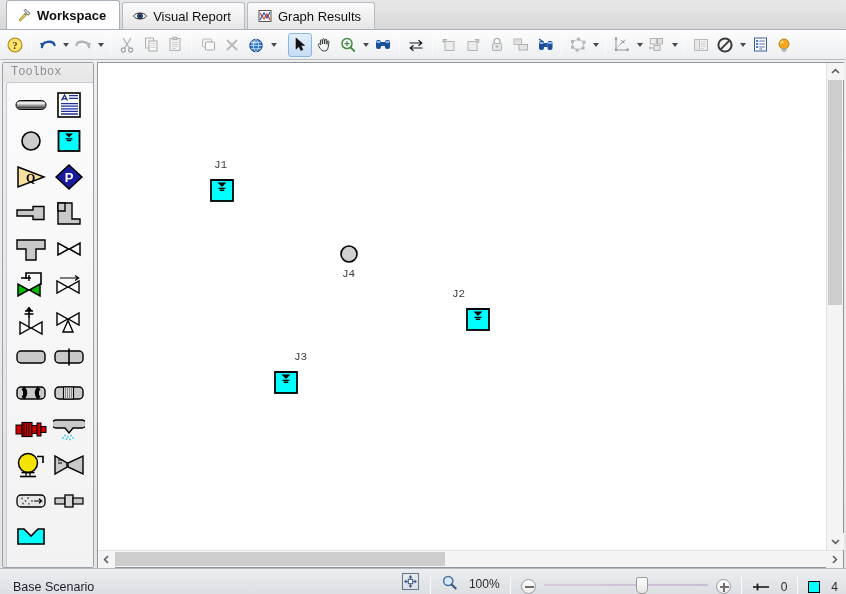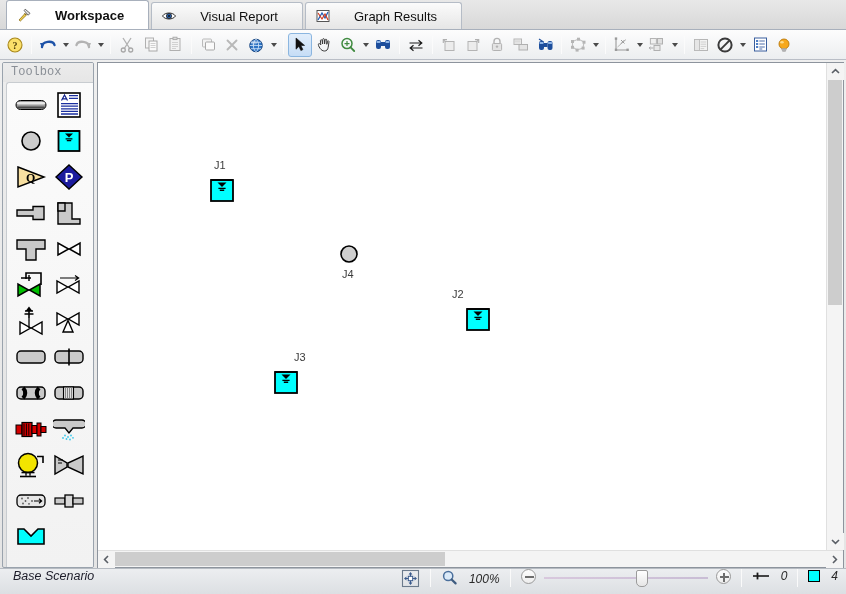--- a/index.html
+++ b/index.html
@@ -25,22 +25,22 @@
     border-bottom: 1px solid #a8b0bc;
     display: flex;
     align-items: flex-end;
     padding-left: 6px;
     position: relative;
     flex: 0 0 30px;
   }
   .tab {
     height: 27px;
     display: flex; align-items: center;
-    gap: 23px;
-    padding: 0 24px 0 9px;
+    gap: 5px;
+    padding: 0 13px 0 9px;
     border: 1px solid #b5bcc6;
     border-bottom: none;
     border-radius: 3px 3px 0 0;
     background: linear-gradient(#fbfbfb, #e6e6e6);
     color: #101010;
     font-size: 13px;
     margin-right: 2px;
     position: relative;
     cursor: default;
     white-space: nowrap;
@@ -160,21 +160,21 @@
   .wsrow { flex: 1 1 auto; display: flex; min-height: 0; }
   .canvas {
     flex: 1 1 auto;
     background: #ffffff;
     position: relative;
     overflow: hidden;
   }
   .node { position: absolute; }
   .nodelabel {
     position: absolute;
-    font-family: Liberation Sans, sans-serif;
+    font-family: Liberation Mono, monospace;
     font-size: 11px;
     color: #3c3c3c;
     white-space: nowrap;
   }
 
   
   .vscroll {
     width: 17px; flex: 0 0 17px;
     background: #f4f4f4;
     border-left: 1px solid #e0e0e0;
@@ -198,25 +198,24 @@
   .sbtn svg { display: block; }
   .strack { flex: 1 1 auto; position: relative; background: #f4f4f4; }
   .sthumb { position: absolute; background: #cdcdcd; }
 
   
   .statusbar {
     height: 26px;
     flex: 0 0 26px;
     background: linear-gradient(#eceef0, #dcdfe3);
     border-top: 1px solid #b6bbc2;
-    display: flex; align-items: flex-start;
+    display: flex; align-items: flex-end;
     font-size: 12px;
     color: #2a2a2a;
     padding: 0 4px;
-    font-style: italic;
   }
   .sb-scenario { padding-left: 9px; flex: 1 1 auto; color: #1d1d2a; font-size: 12.5px;}
   .sbsep { width: 1px; height: 18px; background: #c3c7cb; border-right: 1px solid #fafafa; margin: 0 6px; flex: 0 0 1px;}
   .sbitem { display: flex; align-items: center; gap: 11px; padding: 0 4px; flex: 0 0 auto; }
   .zoomslider { width: 172px; height: 18px; position: relative; flex: 0 0 172px; display: flex; align-items: center;}
   .ztrack { position: absolute; left: 4px; right: 4px; top: 8px; height: 2px; background: linear-gradient(90deg,#d8c8dd,#c9bdd5); }
   .zthumb {
     position: absolute; left: 96px; top: 1px;
     width: 12px; height: 17px;
     background: linear-gradient(#ffffff,#e6e6e6);

